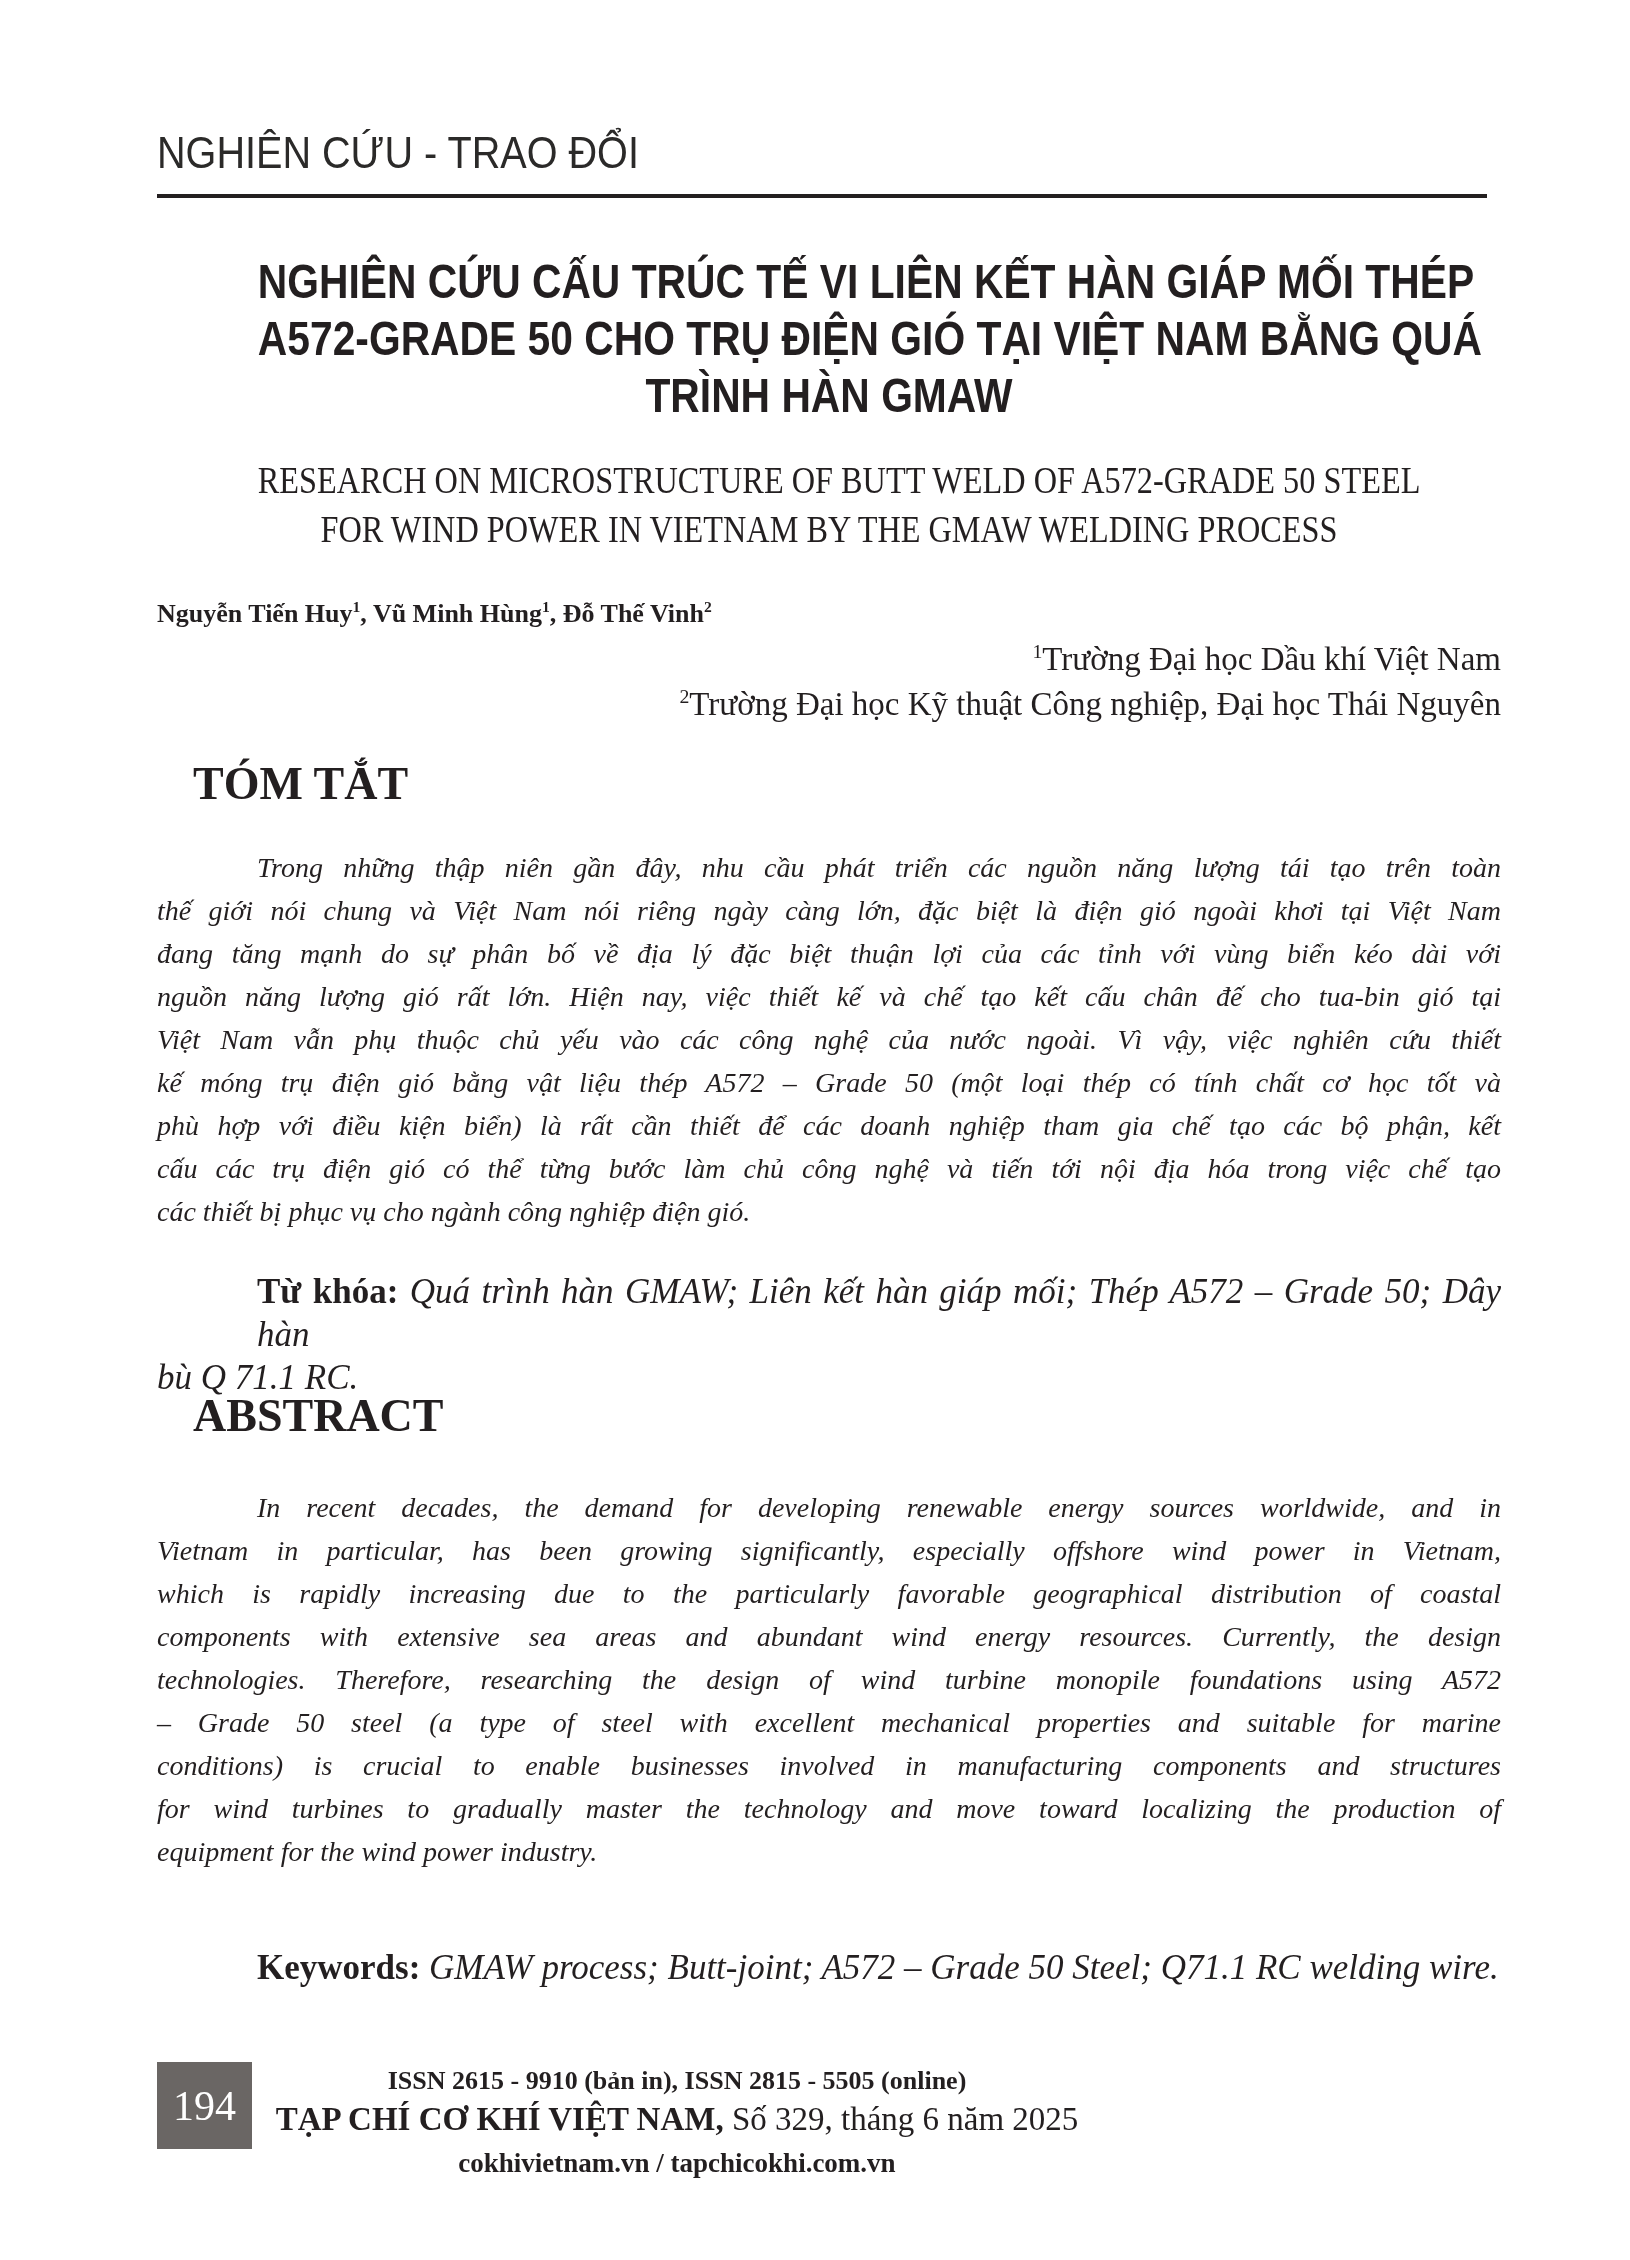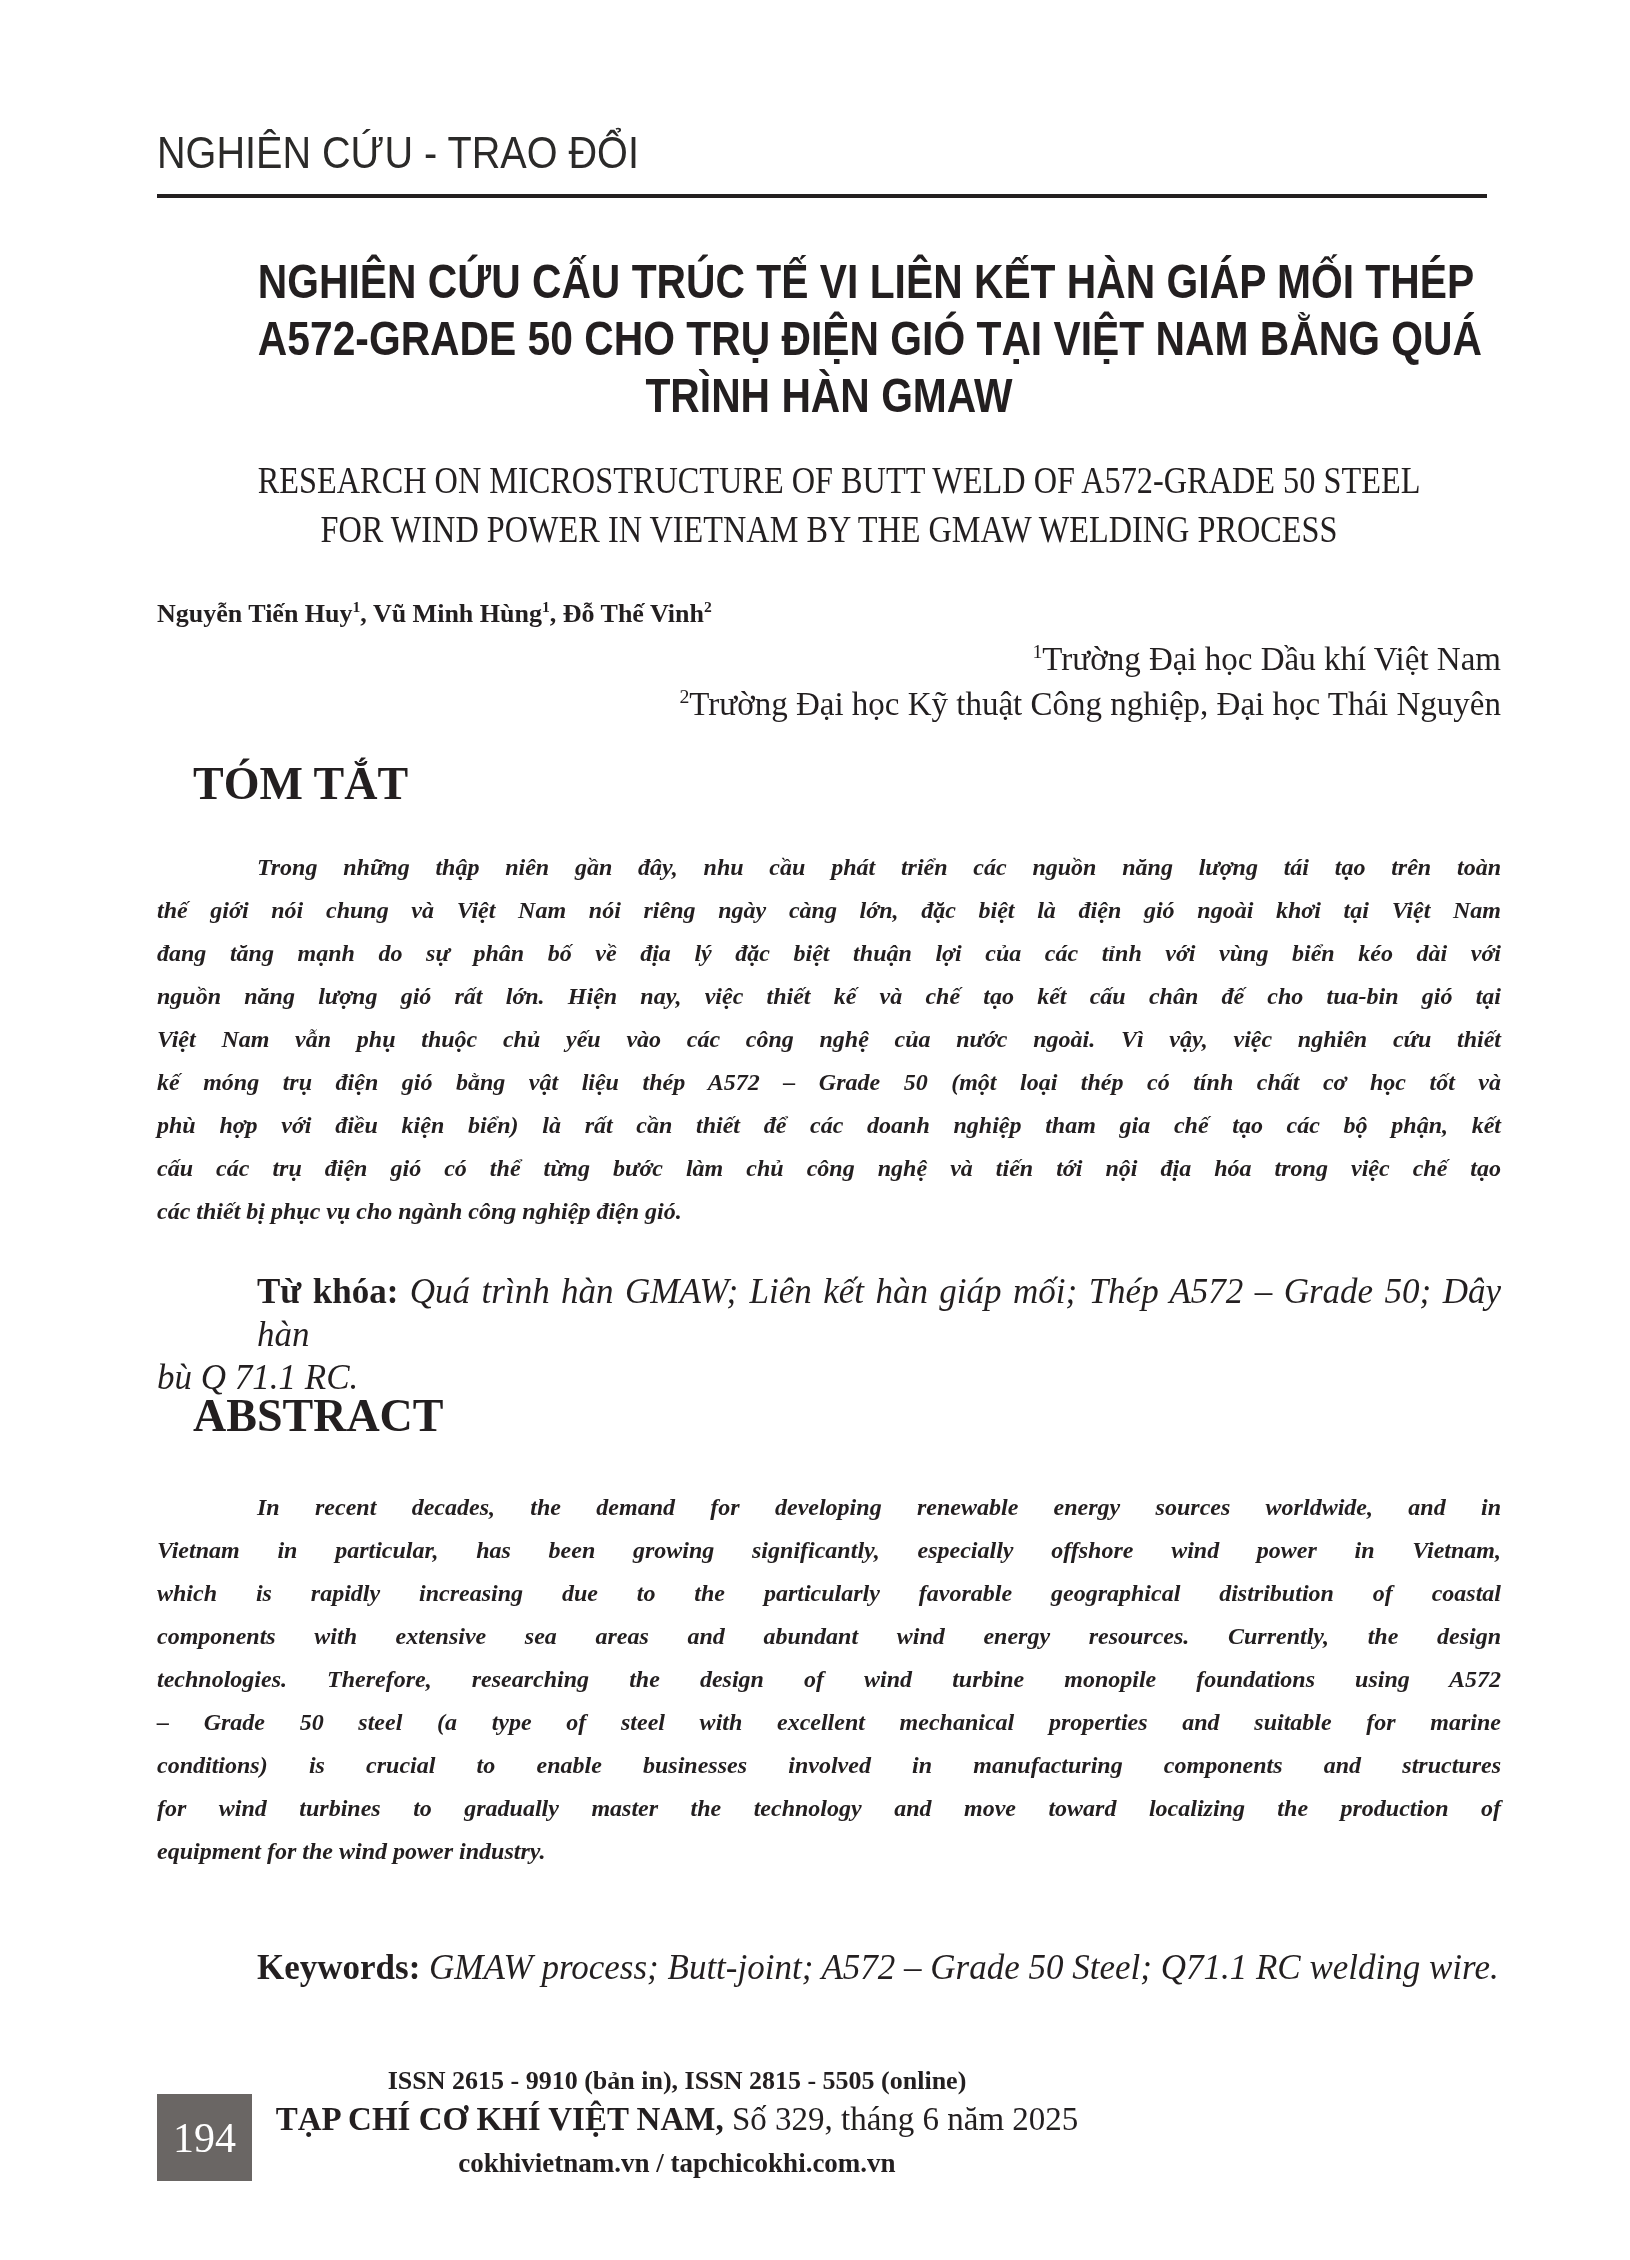--- a/index.html
+++ b/index.html
@@ -69,21 +69,21 @@
   
   .h-abs{
     font-weight:bold;
     font-size:46px;line-height:40px;margin-left:36px;
   }
   .h-vi{top:764px;}
   .h-en{top:1396px;}
 
   .para{
     font-style:italic;
-    font-size:24px;line-height:43px;font-weight:bold;
+    font-size:28px;line-height:43px;
   }
   .para .line{
     text-align:justify;
     text-align-last:justify;
   }
   .para .line:first-child{padding-left:100px;}
   .para .line:last-child{text-align-last:left;}
   .para-vi{top:846px;}
   .para-en{top:1486px;}
 
@@ -173,21 +173,21 @@
     <div class="line">technologies. Therefore, researching the design of wind turbine monopile foundations using A572</div>
     <div class="line">– Grade 50 steel (a type of steel with excellent mechanical properties and suitable for marine</div>
     <div class="line">conditions) is crucial to enable businesses involved in manufacturing components and structures</div>
     <div class="line">for wind turbines to gradually master the technology and move toward localizing the production of</div>
     <div class="line">equipment for the wind power industry.</div>
   </div>
 
   <div class="abs col kw kw-en"><span class="b">Keywords:</span> <span class="i">GMAW process; Butt-joint; A572 – Grade 50 Steel; Q71.1 RC welding wire.</span></div>
 
   <div class="abs footer">
-    <div class="page-box" id="page-box" style="background: rgb(106, 102, 100); margin-top: 32px;">194</div>
+    <div class="page-box" id="page-box" style="background: rgb(106, 102, 100);">194</div>
     <div class="footer-text">
       <div class="issn-line">ISSN 2615 - 9910 (bản in), ISSN 2815 - 5505 (online)</div>
       <div class="journal-line"><span class="b">TẠP CHÍ CƠ KHÍ VIỆT NAM,</span><span> Số 329, tháng 6 năm 2025</span></div>
       <div class="url-line">cokhivietnam.vn / tapchicokhi.com.vn</div>
     </div>
   </div>
 
 </div>
 
 </body></html>

